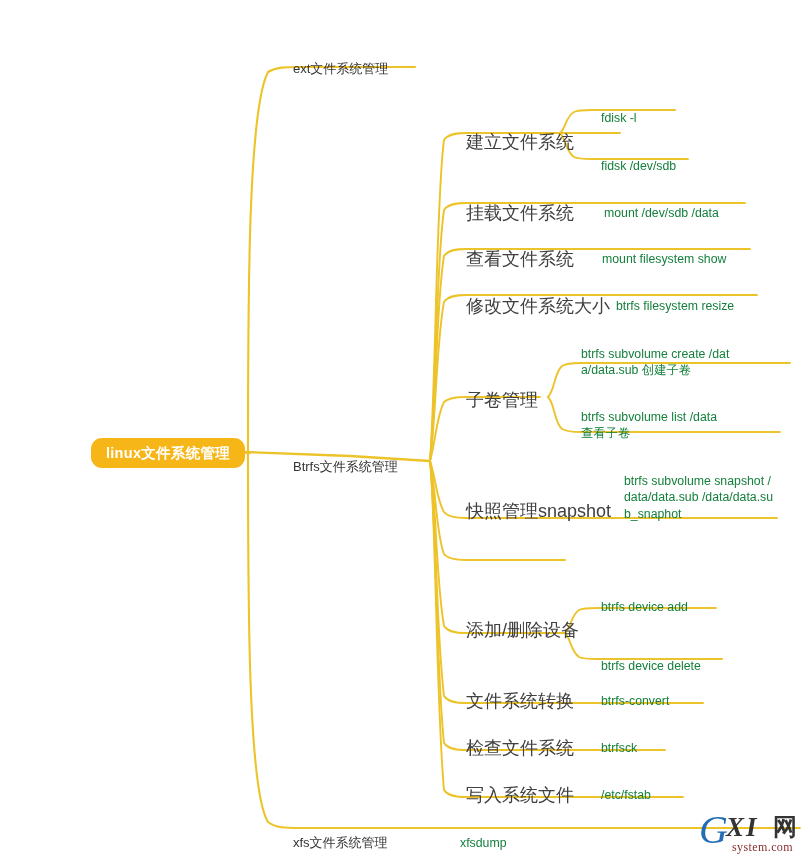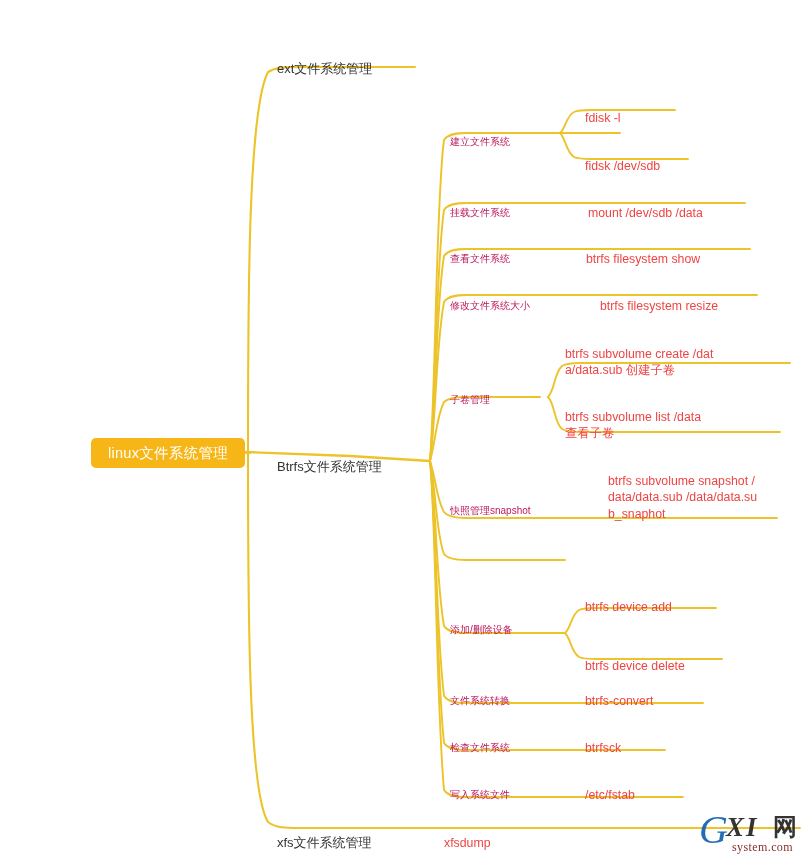--- a/index.html
+++ b/index.html
@@ -25,51 +25,53 @@
     width: 811px; height: 860px;
     pointer-events: none;
   }
 
   
   .root-node {
     position: absolute;
     left: 91px; top: 438px;
     width: 154px; height: 30px;
     background: #F7B617;
-    border-radius: 5px;
+    border-radius: 11px;
     display: flex;
     align-items: center;
     justify-content: center;
+    font-weight: bold;
   }
   .root-node .root-label {
     color: #ffffff;
     font-size: 14.5px;
     letter-spacing: 0.3px;
     white-space: nowrap;
   }
 
   
   .node {
     position: absolute;
     color: #3d3d3d;
     font-size: 12.5px;
     line-height: 16.5px;
     white-space: pre-line;
+    margin-left: 16px;
   }
   .node.l1 {
     font-size: 13px;
     color: #333333;
   }
   .node.l2 {
-    font-size: 10px;
-    color: #be185d;
+    font-size: 18px;
+    color: #404040;
   }
   .node.l3 {
     font-size: 12.3px;
-    color: #ef4444;
+    color: #15803d;
   }
 
   
   .watermark {
     position: absolute;
     right: 4px; bottom: 6px;
     width: 112px; height: 44px;
     display: flex;
     align-items: flex-end;
     justify-content: flex-end;
@@ -212,21 +214,21 @@
 
   <div class="node l3" style="left:585px; top:141px;">
     <span>fidsk /dev/sdb</span>
   </div>
 
   <div class="node l3" style="left:588px; top:188px;">
     <span>mount /dev/sdb  /data</span>
   </div>
 
   <div class="node l3" style="left:586px; top:234px;">
-    <span>btrfs filesystem show</span>
+    <span>mount filesystem show</span>
   </div>
 
   <div class="node l3" style="left:600px; top:281px;">
     <span>btrfs filesystem resize</span>
   </div>
 
   <div class="node l3" style="left:565px; top:329px; width:160px;">
     <span>btrfs subvolume create /dat
 a/data.sub  创建子卷</span>
   </div>

